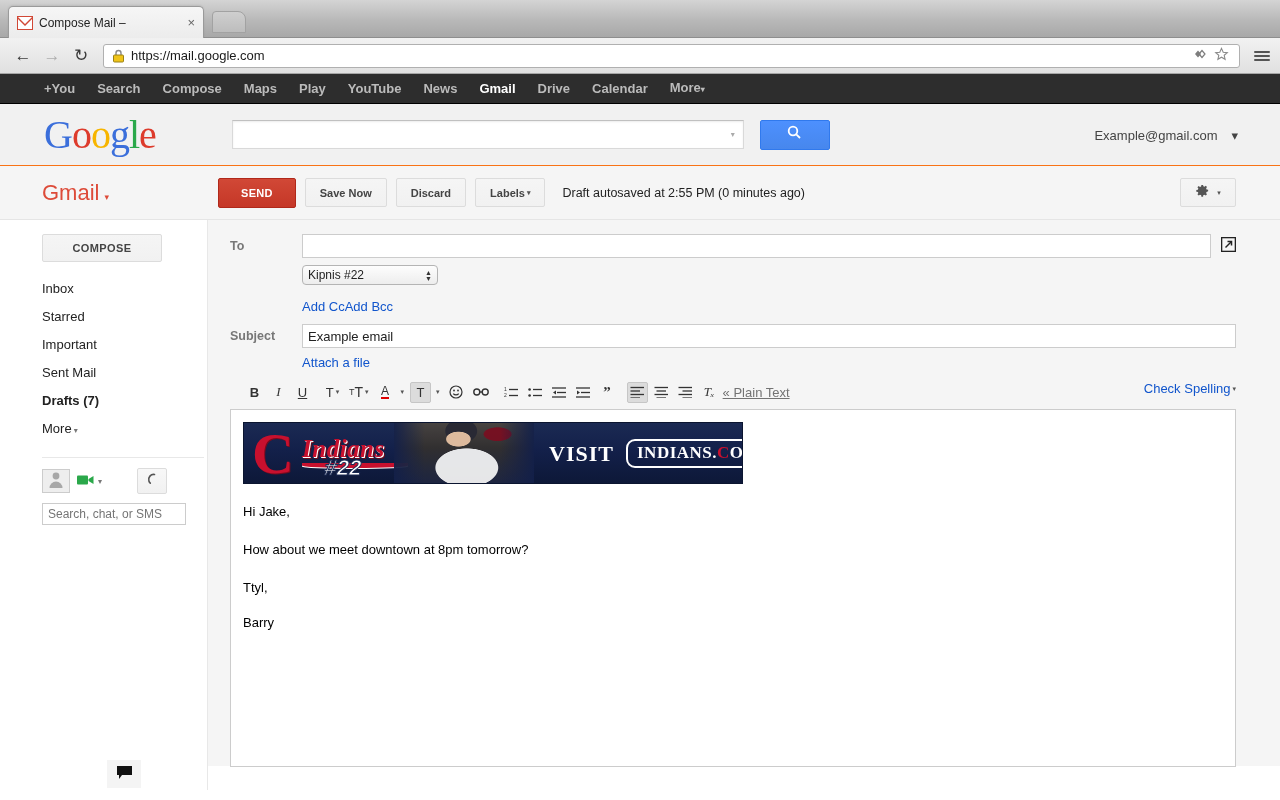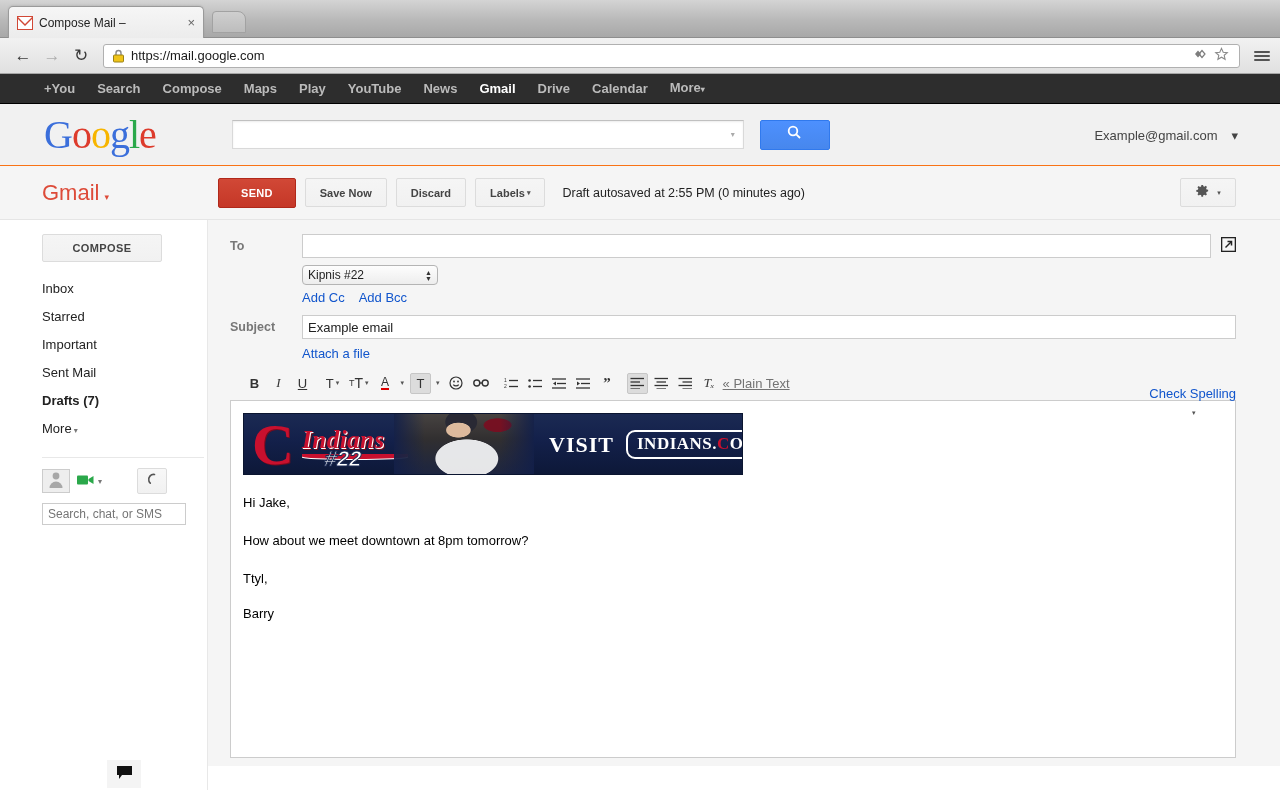--- a/index.html
+++ b/index.html
@@ -278,21 +278,21 @@
     display: flex; align-items: center;
     padding: 0 5px;
     position: relative;
   }
   .recip-select .stepper {
     position: absolute; right: 5px; top: 50%; transform: translateY(-50%);
     display: flex; flex-direction: column; gap: 1px; line-height: 5px;
     font-size: 7px; color: #333;
   }
   .link { color: #15c; font-size: 13px; text-decoration: none; }
-  .cc-row { margin-top: 5px; display: flex; gap: 14px; }
+  .cc-row { margin-top: 14px; display: flex; }
   .subject-row { margin-top: 10px; }
   .attach-row { margin-top: 5px; margin-bottom: 6px; }
 
   
   .fmt-bar {
     display: flex; align-items: center;
     height: 26px; margin-top: 8px;
     padding-left: 14px;
     position: relative;
   }
@@ -303,23 +303,23 @@
     margin-right: 3px;
     border: 1px solid transparent;
     border-radius: 2px;
     padding: 0 2px;
   }
   .fmt-btn.active { background: #dcdcdc; border-color: #c6c6c6; }
   .fmt-caret { font-size: 7px; color: #555; margin-left: 2px; }
   .fmt-sep { width: 6px; }
   .plain-text-link { color: #737373; font-size: 13px; margin-left: 0; white-space: nowrap; }
   .check-spelling {
-    position: absolute; right: 0; top: 16px;
+    position: absolute; right: 0; top: 2px;
     color: #15c; font-size: 13px;
-    display: flex; align-items: center; gap: 8px; flex-direction: column;
+    display: flex; align-items: center; gap: 0;
   }
 
   
   .body-editor {
     margin-top: 4px;
     height: 358px;
     background: #fff;
     border: 1px solid #ccc;
     padding: 10px;
     overflow: hidden;

